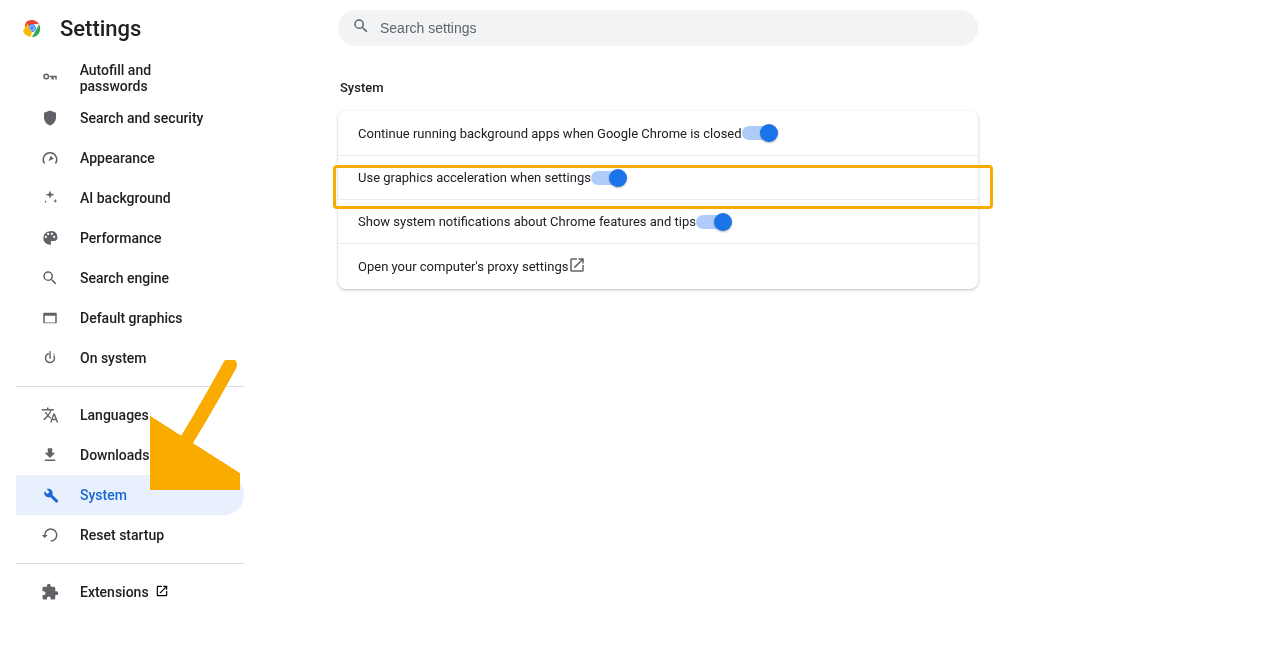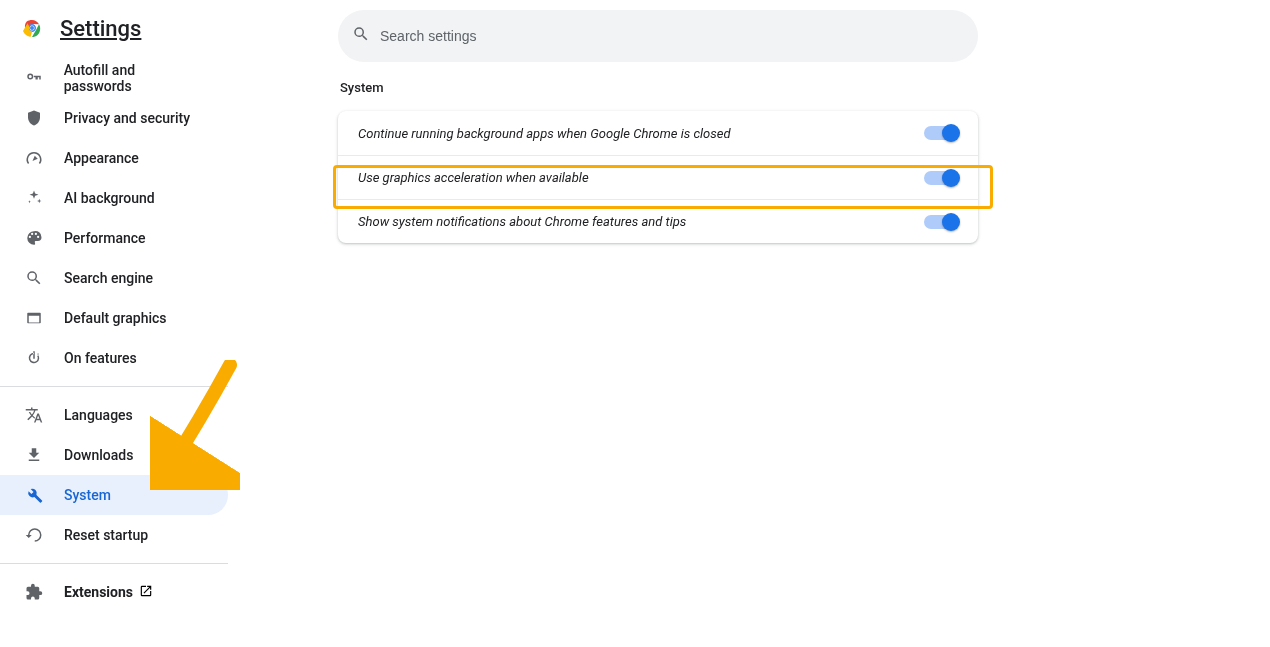--- a/index.html
+++ b/index.html
@@ -14,26 +14,26 @@
   }
   
   .header {
     height: 56px;
     display: flex;
     align-items: center;
     padding: 0 20px;
     gap: 16px;
   }
   .chrome-logo { width: 24px; height: 24px; }
-  .header-title { font-size: 22px; font-weight: 500; color:#202124;text-decoration:underline; }
+  .header-title { font-size: 22px; font-weight: 500; color:#202124; }
   
   .sidebar {
     position: absolute;
     top: 56px;
-    left: 0;
+    left: 16px;
     width: 228px;
     height: 591px;
     overflow-y: auto;
     padding-top: 2px;
   }
   .nav-item {
     display: flex;
     align-items: center;
     gap: 20px;
     height: 40px;
@@ -44,33 +44,33 @@
     cursor: pointer;
     border-top-right-radius: 100px;
     border-bottom-right-radius: 100px;
   }
   .nav-item.selected { background: #e8f0fe; color: #1967d2; }
   .nav-item.selected .nav-icon svg path,
   .nav-item.selected .nav-icon svg { fill: #1967d2; color:#1967d2; }
   .nav-icon { width: 20px; height: 20px; display:flex; align-items:center; justify-content:center; color:#5f6368; }
   .nav-icon svg { width: 18px; height: 18px; fill: currentColor; }
   .nav-divider { height: 1px; background: #dadce0; margin: 8px 0; }
-  .nav-ext { display:flex; align-items:center; gap:6px;font-weight:bold; }
+  .nav-ext { display:flex; align-items:center; gap:6px; }
   .open-in-new-small svg { width:14px; height:14px; }
   
   .sidebar::-webkit-scrollbar { width:12px; }
   .sidebar::-webkit-scrollbar-thumb { background:#dadce0; }
   .sidebar::-webkit-scrollbar-button { height:10px; background:#f1f3f4; }
   
   .search-wrap {
     position: absolute;
     top: 10px;
     left: 338px;
     width: 640px;
-    height: 52px;
+    height: 36px;
     background: #f1f3f4;
     border-radius: 40px;
     display:flex;
     align-items:center;
     padding: 0 14px;
     gap: 10px;
   }
   .search-wrap svg { width:18px; height:18px; fill:#5f6368; }
   .search-input {
     border:none; background:transparent; outline:none;
@@ -93,27 +93,25 @@
   }
   .card {
     background:#fff;
     border-radius: 8px;
     box-shadow: 0 1px 2px rgba(60,64,67,.2), 0 1px 3px 1px rgba(60,64,67,.1);
   }
   .row {
     min-height: 44px;
     display:flex;
     align-items:center;
-    justify-content:space-between;
     padding: 12px 20px;
     font-size: 13px;
     color: #202124;
     border-top: 1px solid #e8eaed;
     cursor: default;
-    font-style: italic;
   }
   .row:first-child { border-top: none; }
   .row.clickable { cursor: pointer; }
   .toggle {
     width: 34px; height: 14px; background:#1a73e8; border-radius: 10px;
     position: relative;
   }
   .toggle::after {
     content:""; position:absolute; right:-2px; top:-3px;
     width:20px; height:20px; border-radius:50%;
@@ -172,21 +170,21 @@
         </svg>
       </span>
     <span>Autofill and passwords</span>
   </div>
   <div class="nav-item">
     <span class="nav-icon">
         <svg viewBox="0 0 24 24">
           <path d="M12 2l8 3v6c0 5-3.4 9.7-8 11-4.6-1.3-8-6-8-11V5l8-3z"></path>
         </svg>
       </span>
-    <span>Privacy and security</span>
+    <span>Search and security</span>
   </div>
   <div class="nav-item">
     <span class="nav-icon">
         <svg viewBox="0 0 24 24">
           <path d="M12 4a10 10 0 00-8 16l1.5-1.3A8 8 0 1118.5 18.7L20 20A10 10 0 0012 4zm1 5l-3 7 7-3z"></path>
         </svg>
       </span>
     <span>Appearance</span>
   </div>
   <div class="nav-item">
@@ -220,21 +218,21 @@
         </svg>
       </span>
     <span>Default graphics</span>
   </div>
   <div class="nav-item">
     <span class="nav-icon">
         <svg viewBox="0 0 24 24">
           <path d="M13 3h-2v10h2V3zm4.83 2.17l-1.42 1.42A7 7 0 1112 5v2a5 5 0 104.24 2.34l1.59-1.17z"></path>
         </svg>
       </span>
-    <span>On features</span>
+    <span>On system</span>
   </div>
   <div class="nav-divider"></div>
 
   <div class="nav-item">
     <span class="nav-icon">
         <svg viewBox="0 0 24 24">
           <path d="M12.87 15.07l-2.54-2.51.03-.03A17.52 17.52 0 0013.93 6H17V4h-7V2H8v2H1v2h11.17a15.5 15.5 0 01-3.07 5.45A15.7 15.7 0 017 8H5a17.7 17.7 0 003.07 4.56l-5.09 5.02L4.5 19l5-5 3.11 3.11.76-2.04zM18.5 10h-2L12 22h2l1.12-3h4.75L21 22h2l-4.5-12zm-2.62 7l1.62-4.33L19.12 17z"></path>
         </svg>
       </span>
     <span>Languages</span>
@@ -282,26 +280,32 @@
 </div>
 
 <div class="content">
   <div class="section-header">System</div>
   <div class="card">
     <div class="row">
       <span>Continue running background apps when Google Chrome is closed</span>
       <span class="toggle track"></span>
     </div>
     <div class="row">
-      <span>Use graphics acceleration when available</span>
+      <span>Use graphics acceleration when settings</span>
       <span class="toggle track"></span>
     </div>
     <div class="row">
       <span>Show system notifications about Chrome features and tips</span>
       <span class="toggle track"></span>
+    </div>
+    <div class="row clickable">
+      <span>Open your computer's proxy settings</span>
+      <span class="open-icon"><svg viewBox="0 0 24 24">
+            <path d="M14 3v2h3.59l-9.83 9.83 1.41 1.41L19 6.41V10h2V3h-7zM19 19H5V5h7V3H5a2 2 0 00-2 2v14a2 2 0 002 2h14a2 2 0 002-2v-7h-2v7z"></path>
+          </svg></span>
     </div>
   </div>
 </div>
 
 <div class="highlight-box" style="top:165px; left:333px; width:660px; height:44px;"></div>
 
 <svg class="arrow" style="top:360px; left:150px; width:90px; height:130px;" viewBox="0 0 90 130">
   <defs>
       <marker id="ah" markerWidth="12" markerHeight="12" refX="3" refY="6" orient="auto">
         <path d="M0,0 L12,6 L0,12 z" fill="#f9ab00"></path>

